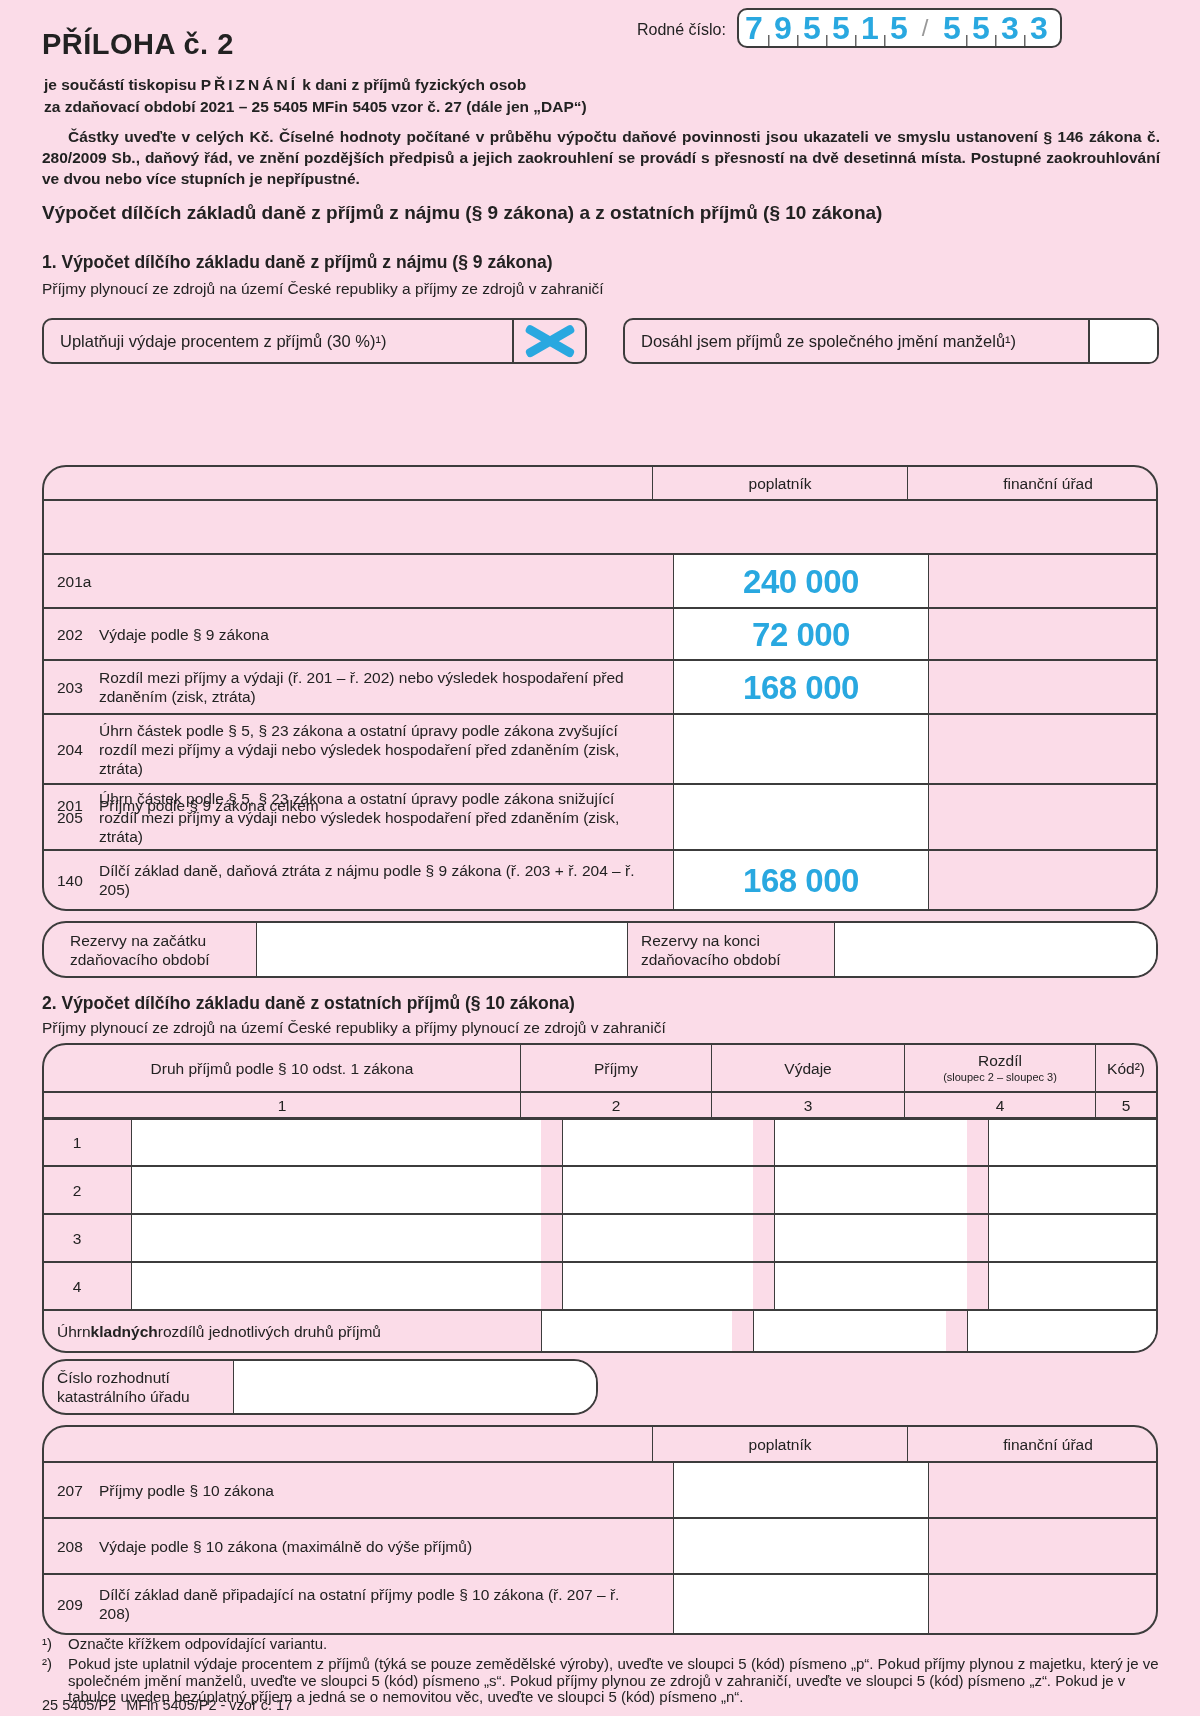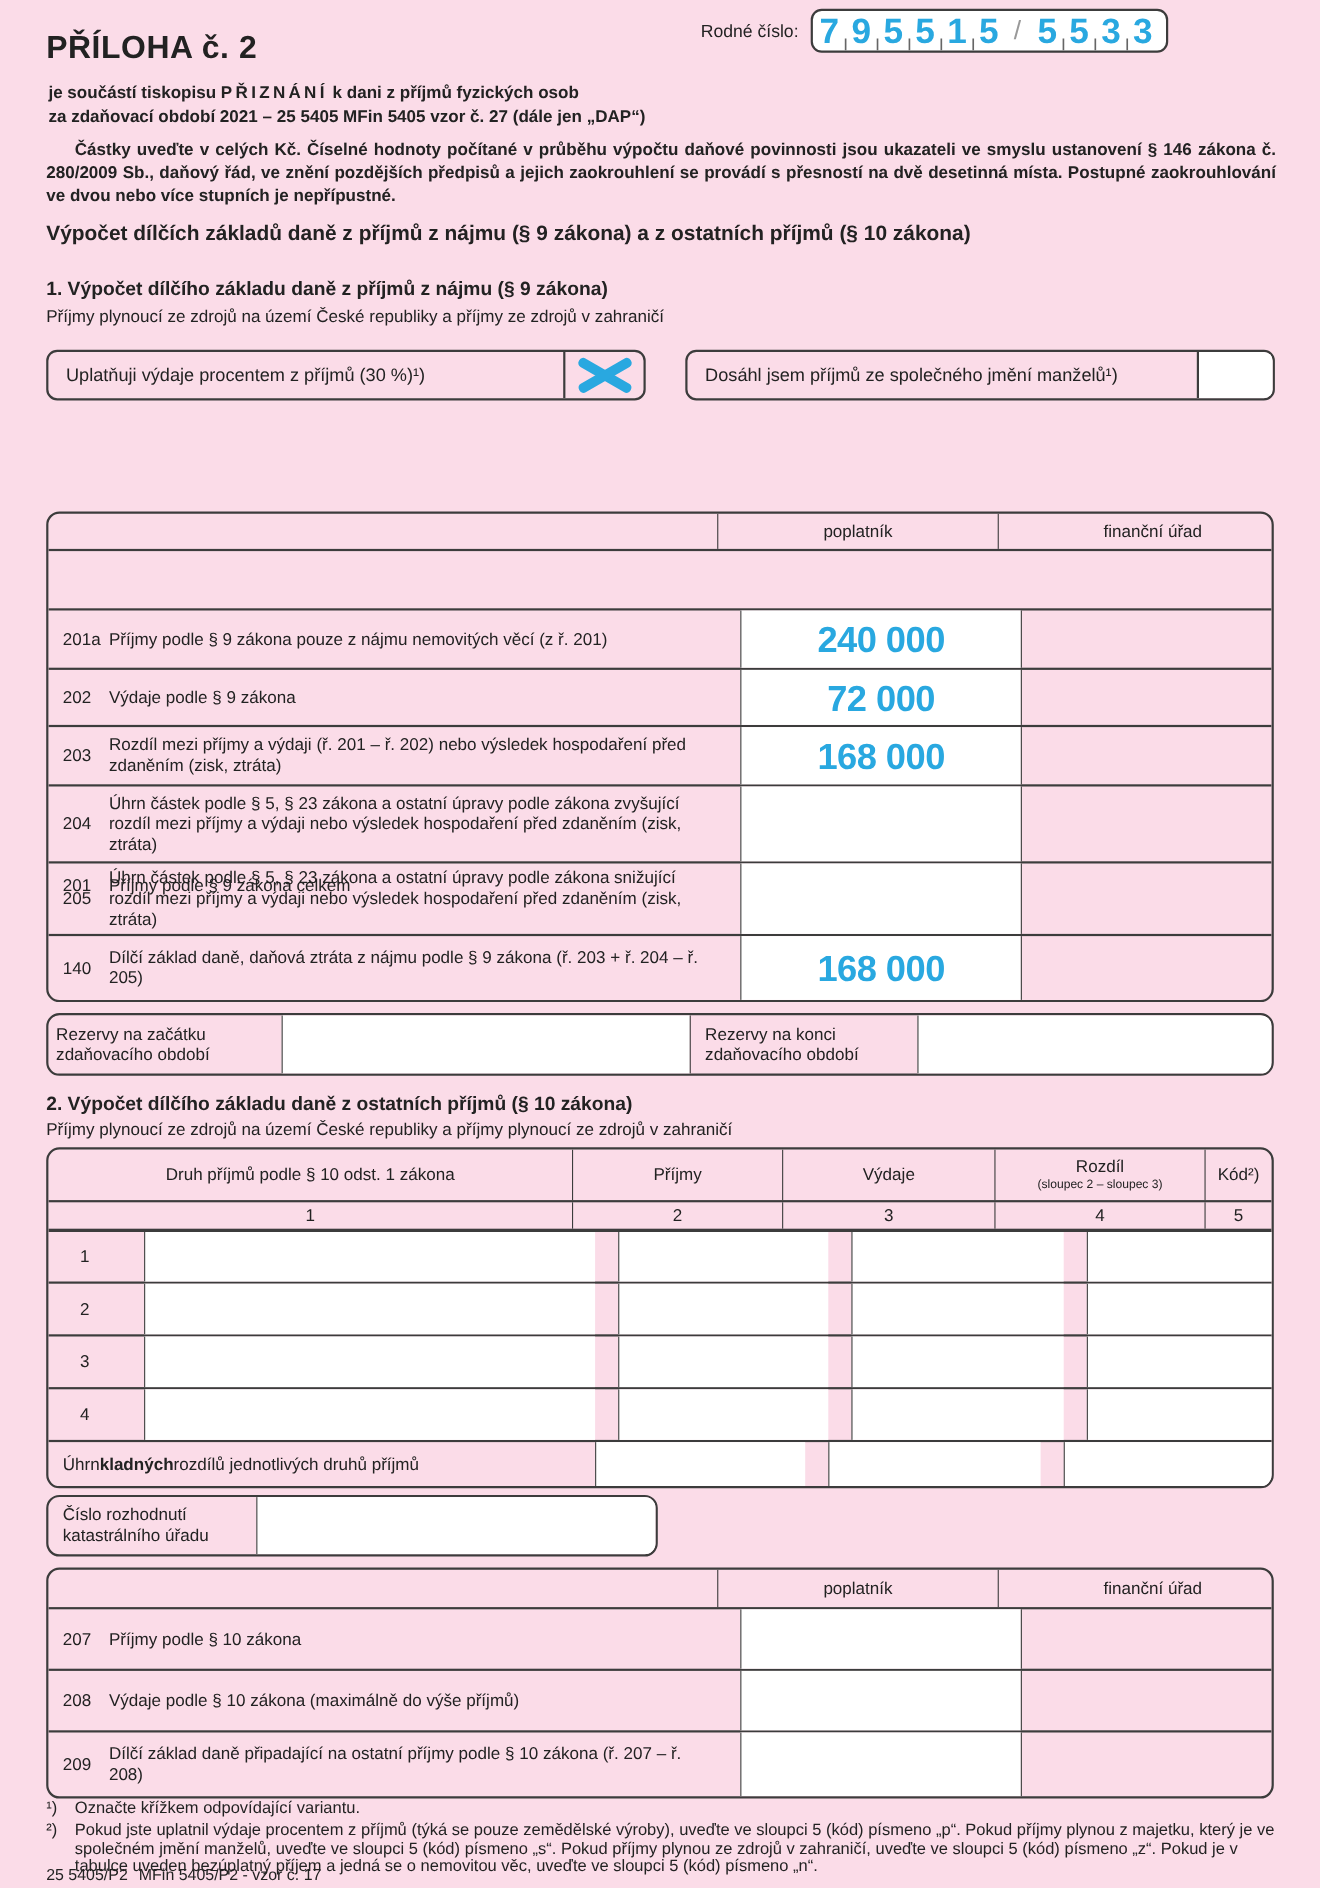--- a/index.html
+++ b/index.html
@@ -41,21 +41,21 @@
   .cbcell{width:73px;border-left:2px solid #3c3c3c;position:relative;box-sizing:border-box;}
   .cbcell.whitecell{background:#fff;width:69px;}
   .cbcell.checked::before,.cbcell.checked::after{
     content:"";position:absolute;left:50%;top:50%;width:54px;height:8.5px;
     background:#29a8e0;border-radius:4px;
   }
   .cbcell.checked::before{transform:translate(-50%,-50%) rotate(30deg);}
   .cbcell.checked::after{transform:translate(-50%,-50%) rotate(-30deg);}
 
   
-  .t{background:#fbdce8;border:2.5px solid #3c3c3c;border-radius:12px;overflow:hidden;box-sizing:border-box;}
+  .t{background:#fbdce8;border:2.5px solid #3c3c3c;border-radius:24px;overflow:hidden;box-sizing:border-box;}
   .tr{display:flex;border-top:2px solid #3c3c3c;box-sizing:border-box;}
   .tr.first{border-top:none;}
   .c{box-sizing:border-box;display:flex;align-items:center;font-size:15.5px;line-height:19px;}
   .vl{border-left:1.6px solid #3c3c3c;}
   .whitec{background:#fff;margin-left:21px;}
   .cc{justify-content:center;text-align:center;}
   .bluev{color:#29a8e0;font-weight:bold;font-size:33px;letter-spacing:-.5px;
     font-family:"Liberation Sans","DejaVu Sans",sans-serif;}
 
   
@@ -140,21 +140,20 @@
         <span class="ltxt">Příjmy podle § 9 zákona celkem</span>
       </div>
     <div class="c valc vl cc whitec">
         <span class="bluev">240 000</span>
       </div>
     <div class="c uradc vl"></div>
   </div>
   <div class="tr" style="height:54px;">
     <div class="c lab">
         <span class="num">201a</span>
-        <span class="ltxt">Příjmy podle § 9 zákona pouze z nájmu nemovitých věcí (z ř. 201)</span>
       </div>
     <div class="c valc vl cc whitec">
         <span class="bluev">240 000</span>
       </div>
     <div class="c uradc vl"></div>
   </div>
   <div class="tr" style="height:52px;">
     <div class="c lab">
         <span class="num">202</span>
         <span class="ltxt">Výdaje podle § 9 zákona</span>
@@ -200,21 +199,21 @@
         <span class="ltxt">Dílčí základ daně, daňová ztráta z nájmu podle § 9 zákona (ř. 203 + ř. 204 – ř. 205)</span>
       </div>
     <div class="c valc vl cc whitec">
         <span class="bluev">168 000</span>
       </div>
     <div class="c uradc vl"></div>
   </div>
 </div>
 
 <div class="abs t rz">
-  <div class="c" style="flex:0 0 191px;padding-left:7px;">Rezervy na začátku zdaňovacího období</div>
+  <div class="c" style="flex:0 0 191px;padding-left:26px;">Rezervy na začátku zdaňovacího období</div>
   <div class="c vl whitec" style="flex:0 0 371px;"></div>
   <div class="c vl" style="flex:0 0 186px;padding-left:13px;">Rezervy na konci zdaňovacího období</div>
   <div class="c vl whitec" style="flex:1;"></div>
 </div>
 
 <div class="abs s1-heading" style="top:993px;">2. Výpočet dílčího základu daně z ostatních příjmů (§ 10 zákona)</div>
 <div class="abs s1-sub" style="top:1019px;">Příjmy plynoucí ze zdrojů na území České republiky a příjmy plynoucí ze zdrojů v zahraničí</div>
 
 <div class="abs t" style="left:42px;top:1043px;width:1116px;">
   <div class="tr first" style="height:46px;">

